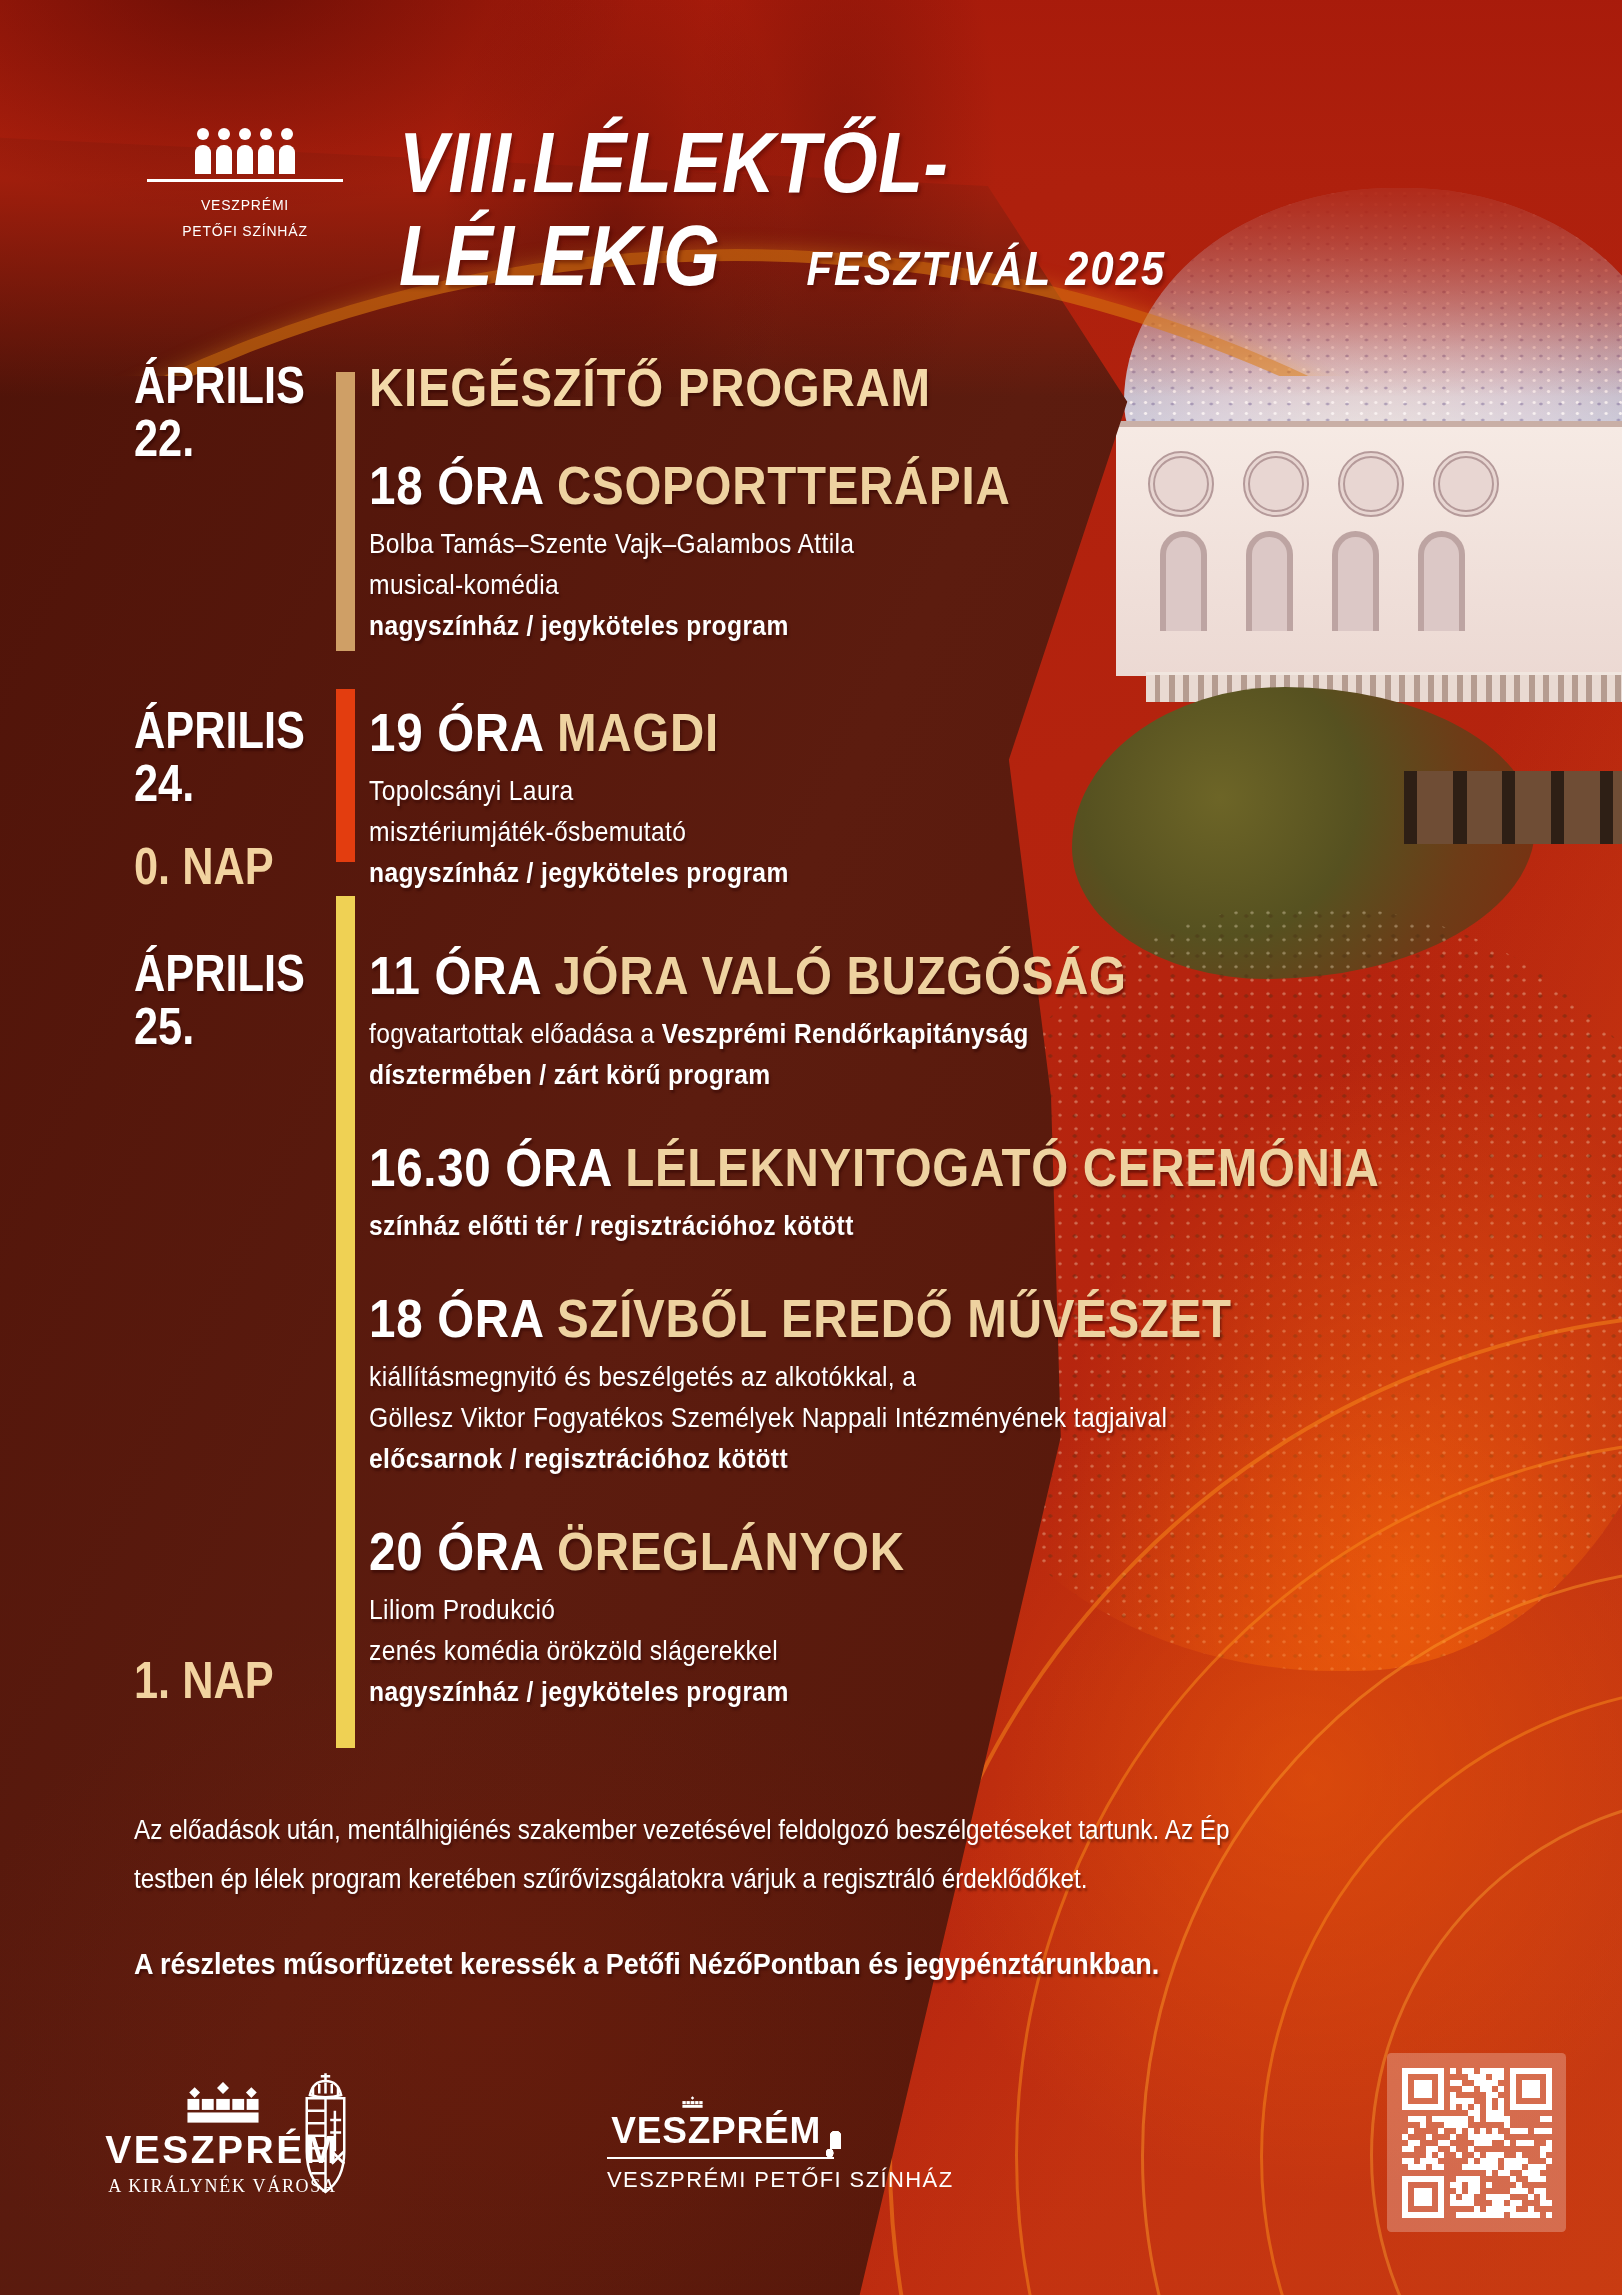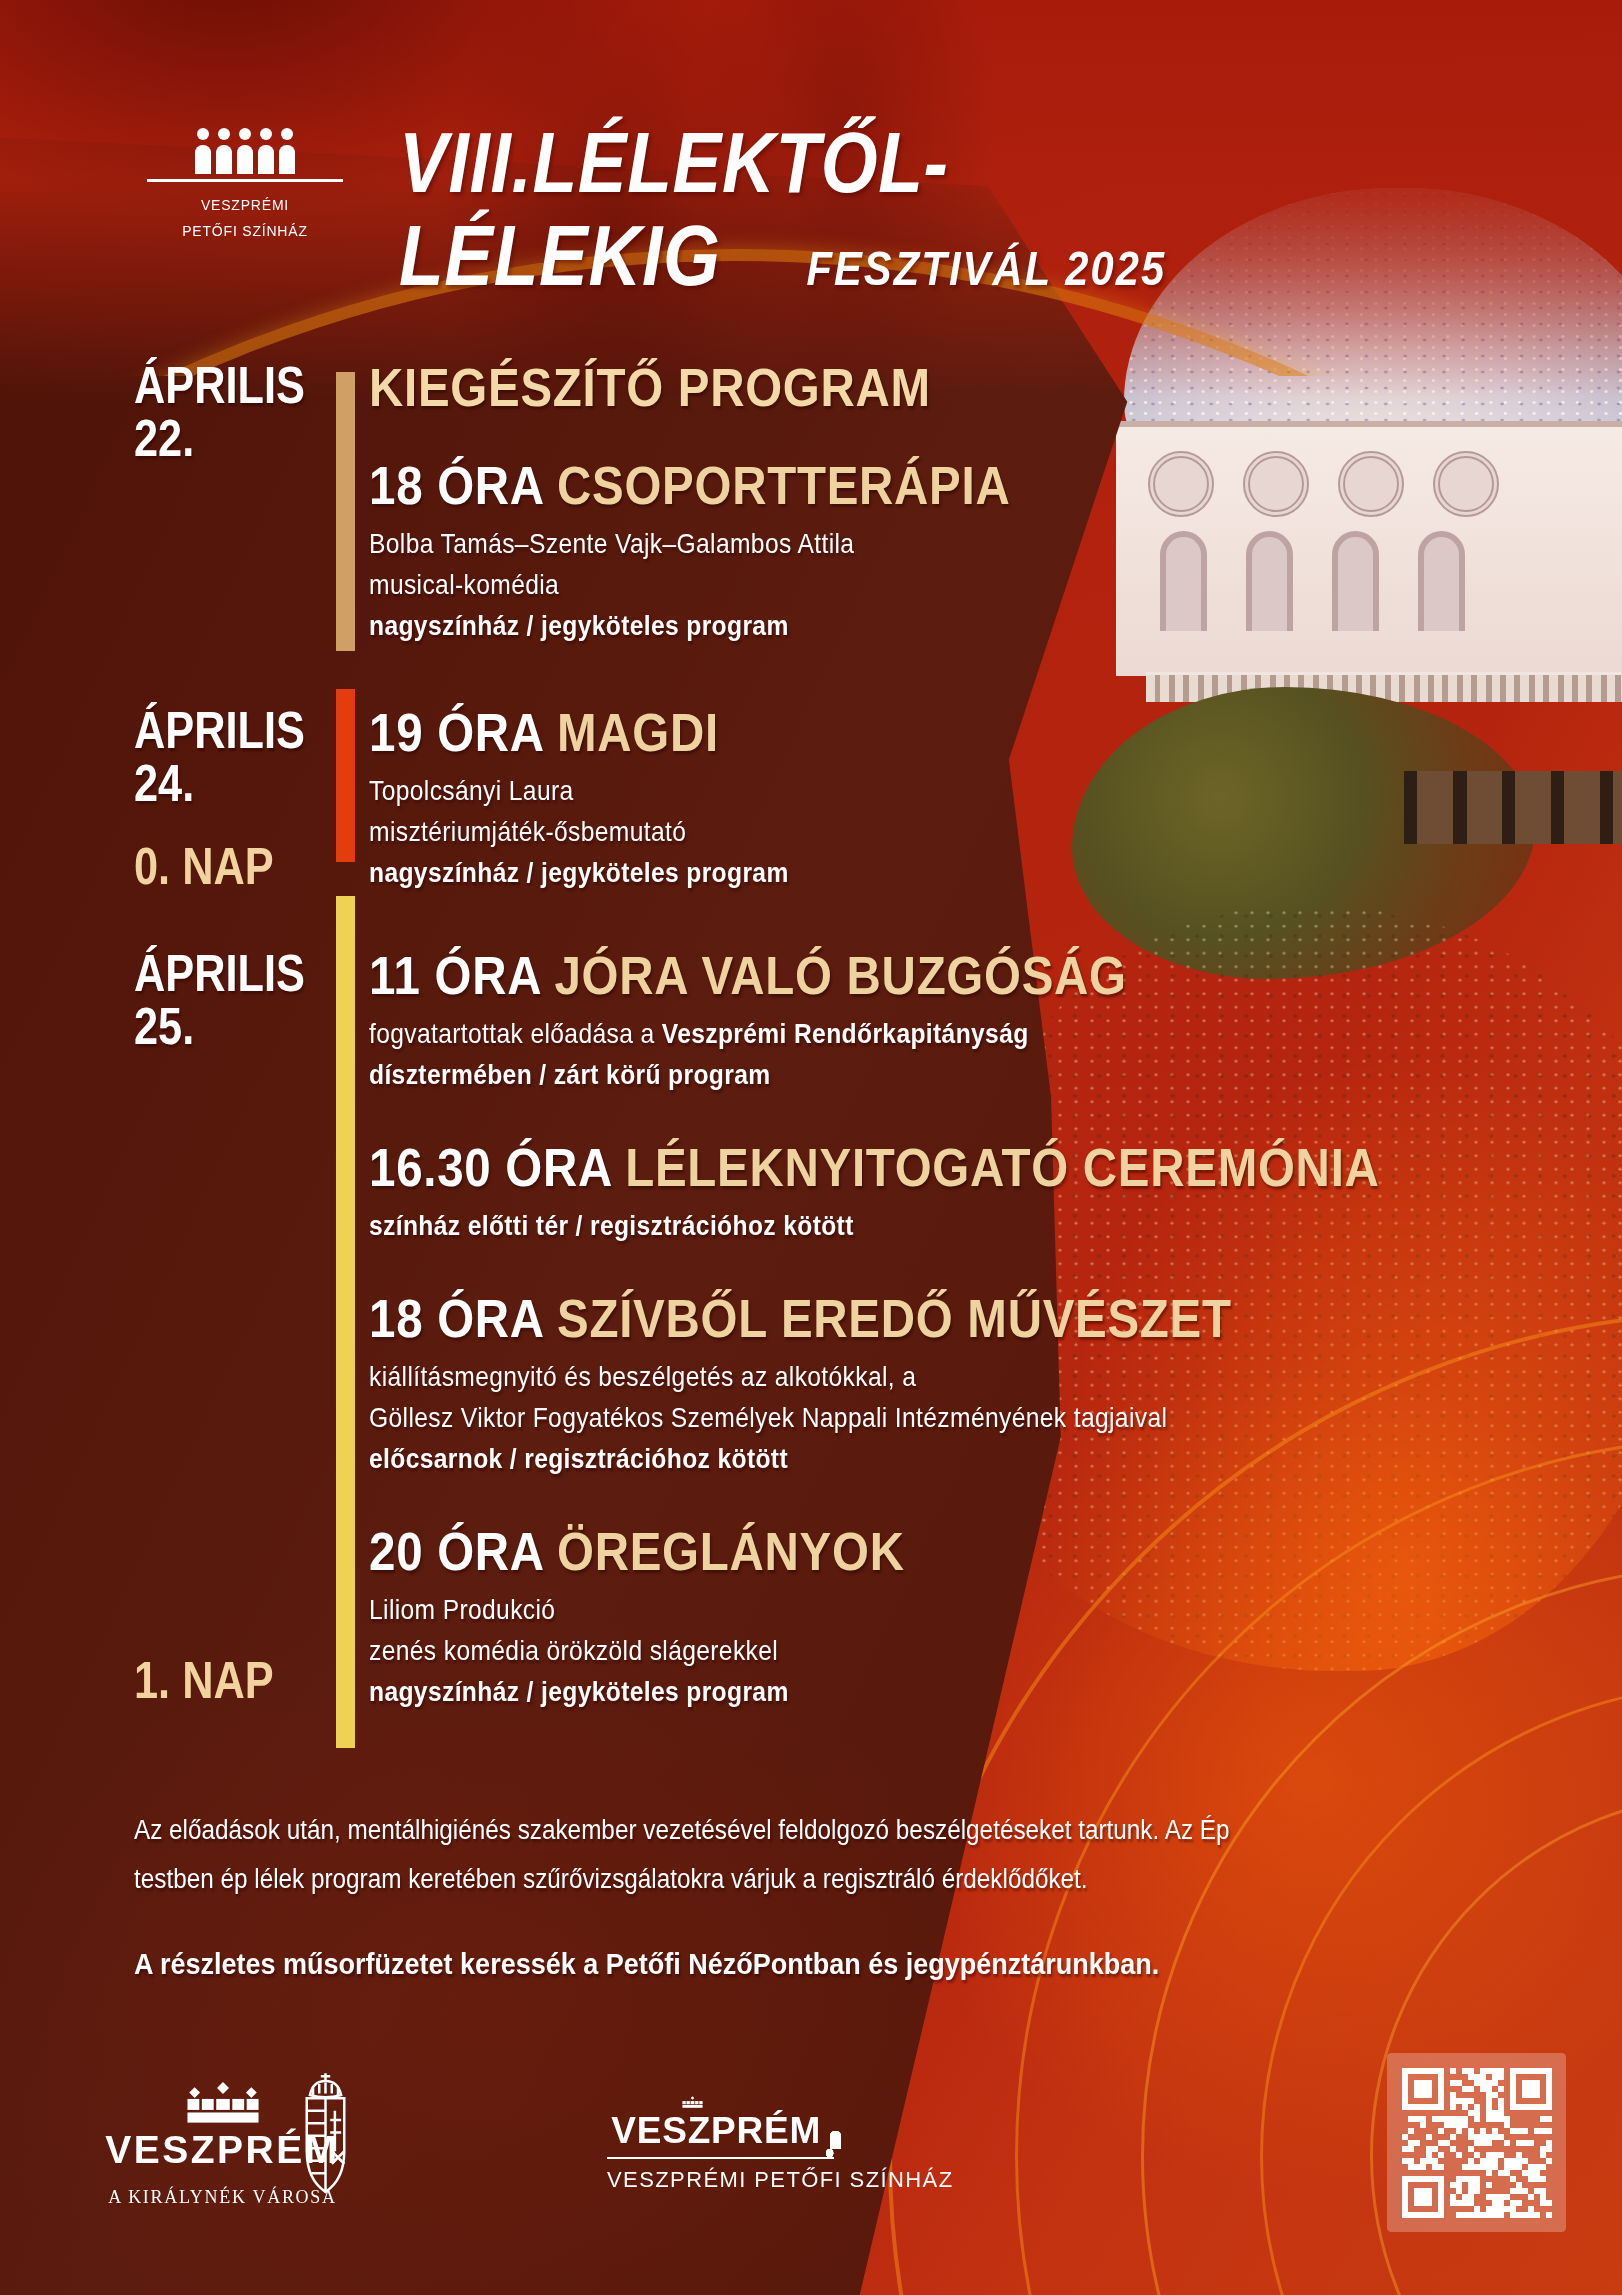--- a/index.html
+++ b/index.html
@@ -104,21 +104,21 @@
   .evline .bold{font-weight:bold;}
   .event{margin-bottom:44px;}
 
   .para{position:absolute;left:134px;color:#fff;z-index:10;white-space:nowrap;}
   #para1{top:1806px;font-size:27px;line-height:49px;}
   #para2{top:1945px;font-size:30px;font-weight:bold;line-height:37px;}
 
   
   #city{position:absolute;left:100px;top:2082px;width:245px;text-align:center;color:#fff;z-index:10;}
   #city .cname{font-size:39px;font-weight:bold;letter-spacing:2.5px;margin-top:0px;line-height:42px;}
-  #city .ctag{font-family:"Liberation Serif",serif;font-size:18px;letter-spacing:1.7px;margin-top:16px;}
+  #city .ctag{font-family:"Liberation Serif",serif;font-size:18px;letter-spacing:1.7px;margin-top:5px;}
   #ministry{position:absolute;left:294px;top:2070px;display:flex;align-items:center;gap:25px;color:#fff;z-index:10;}
   #ministry .mtext{font-family:"Liberation Serif",serif;font-variant:small-caps;font-size:26px;line-height:35px;letter-spacing:0.8px;white-space:nowrap;}
   #theater{position:absolute;left:607px;top:2112px;width:227px;color:#fff;z-index:10;text-align:center;}
   #theater .trow{display:flex;align-items:flex-end;justify-content:center;gap:8.5px;position:relative;}
   #theater .tname{font-size:37px;font-weight:bold;line-height:37px;letter-spacing:0.8px;}
   #theater .tcrown{position:absolute;top:-17px;left:73px;}
   #theater .trule{height:2.5px;background:#fff;margin-top:7.6px;}
   #theater .tsub{font-size:22px;letter-spacing:1.4px;margin-top:7.6px;white-space:nowrap;}
   #reg{position:absolute;left:1075px;top:2153px;width:245px;text-align:right;color:#fff;font-weight:bold;
     font-size:26px;line-height:33px;z-index:10;}

